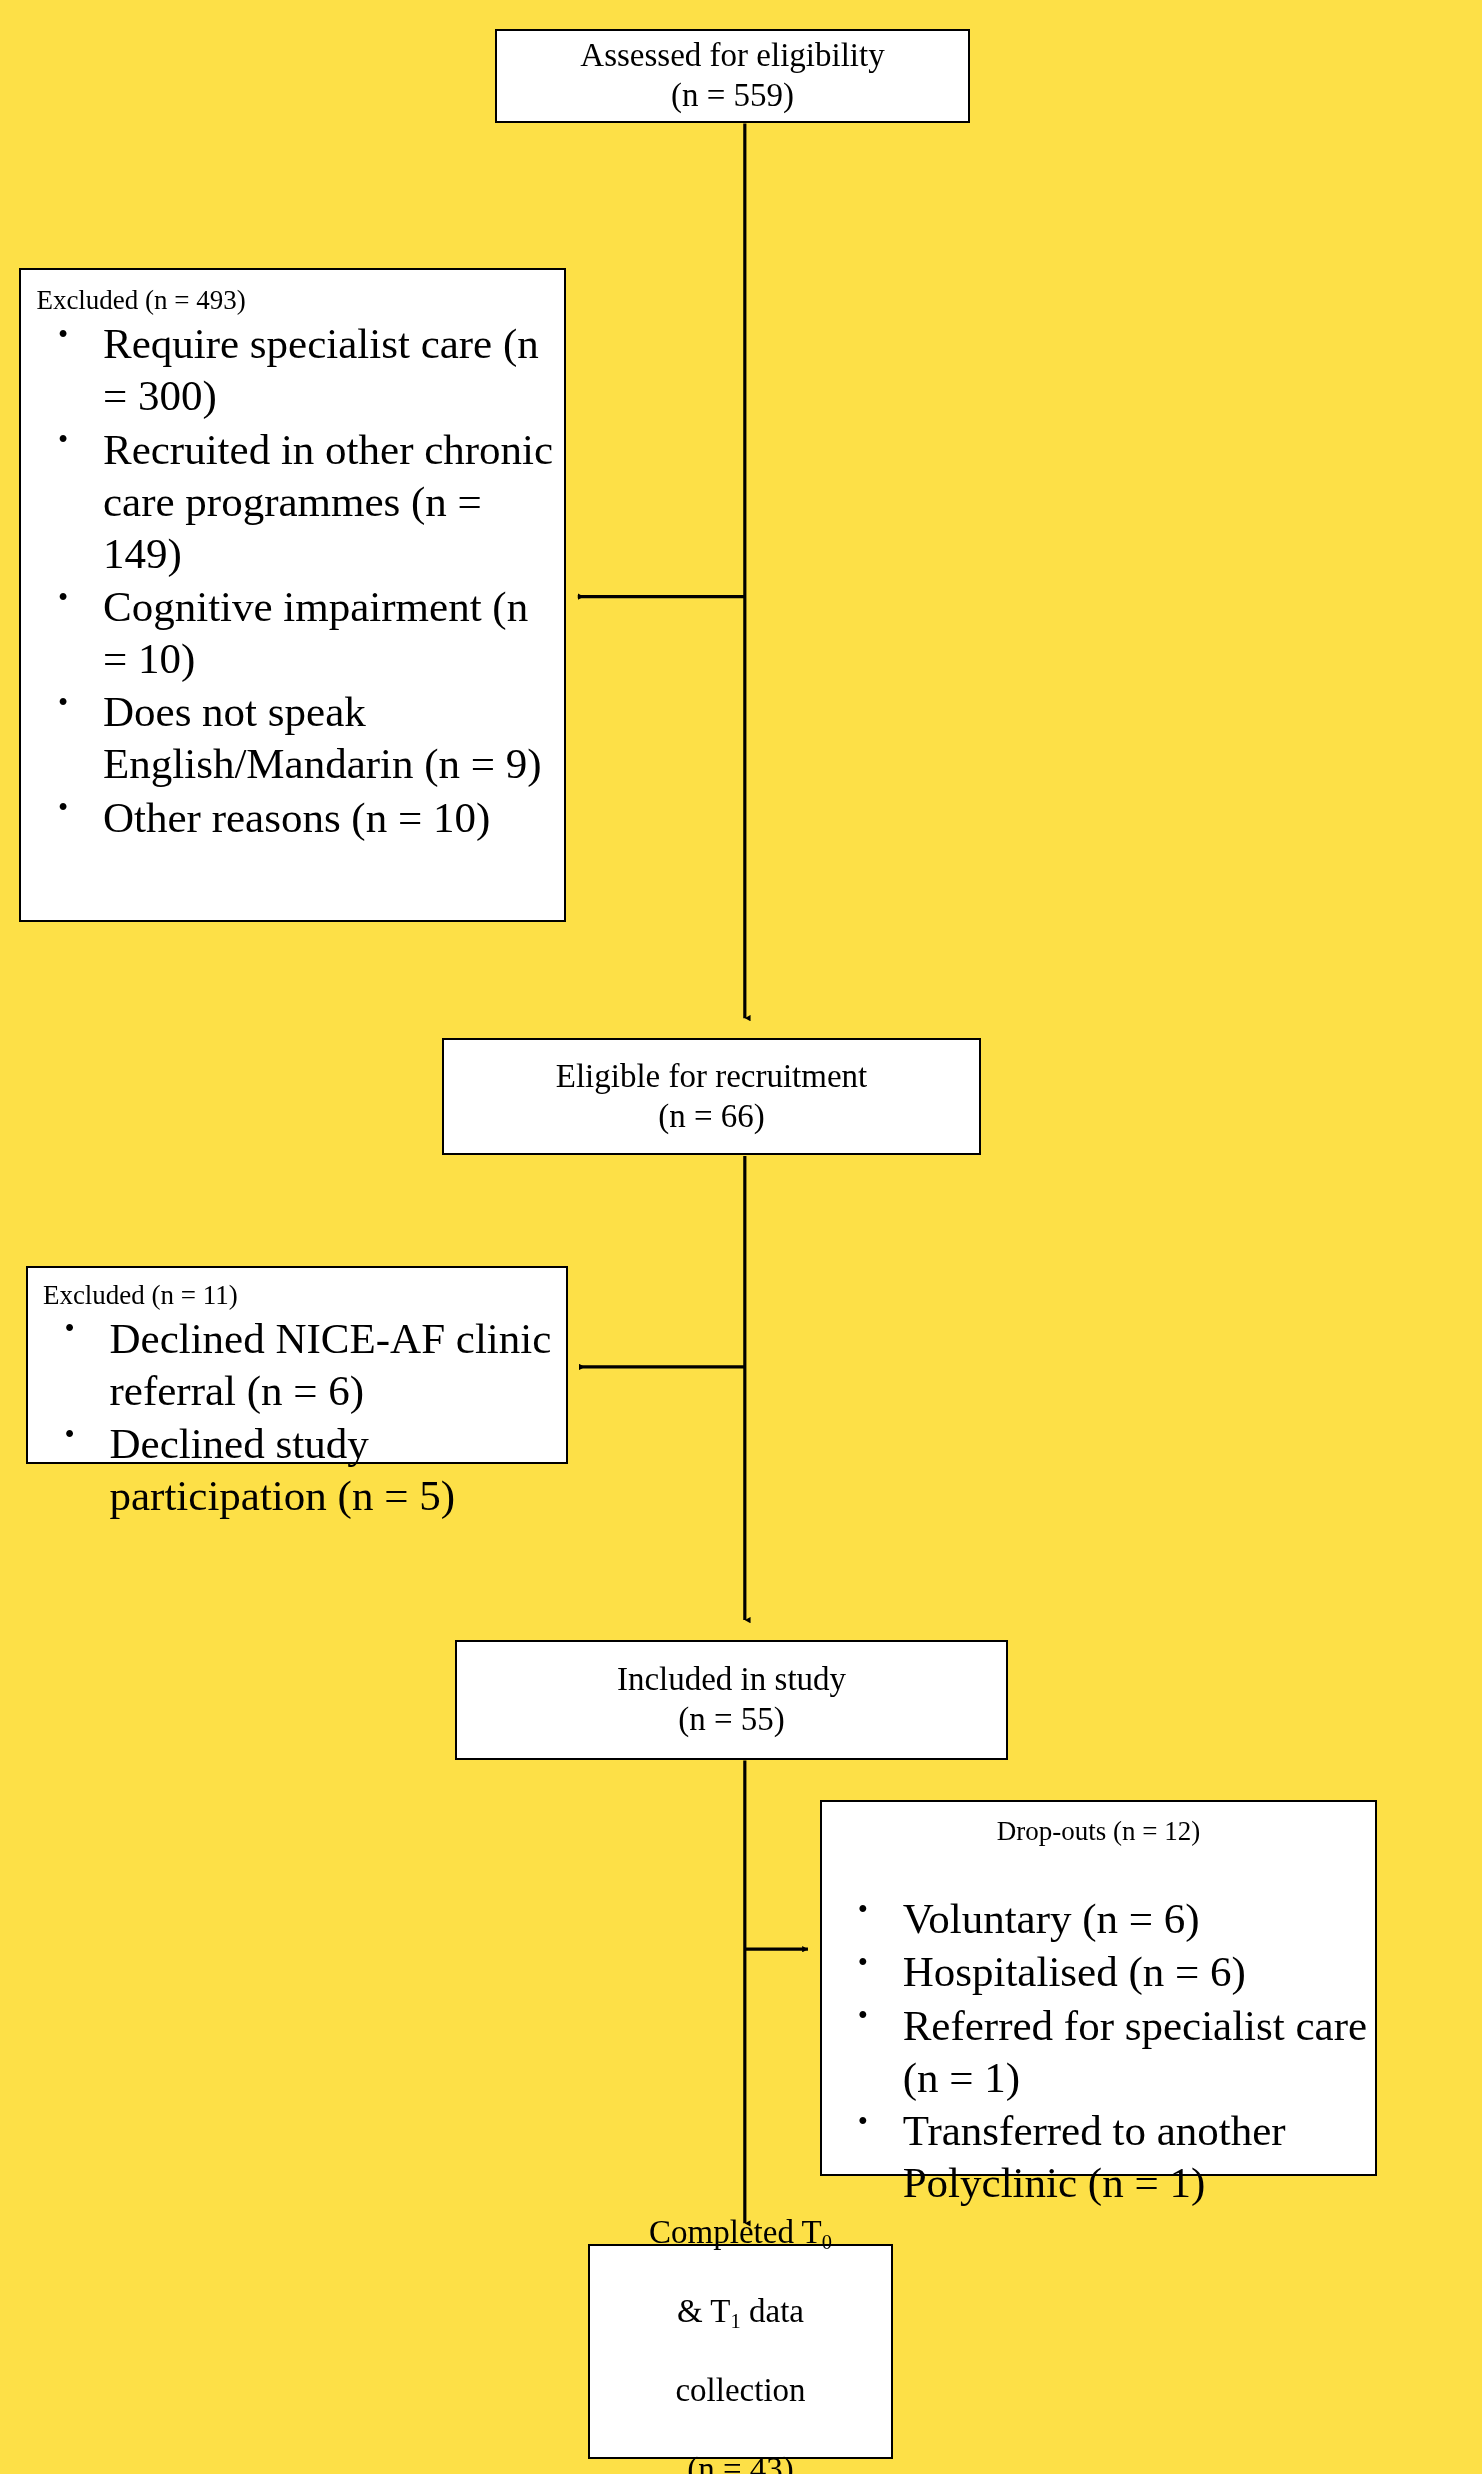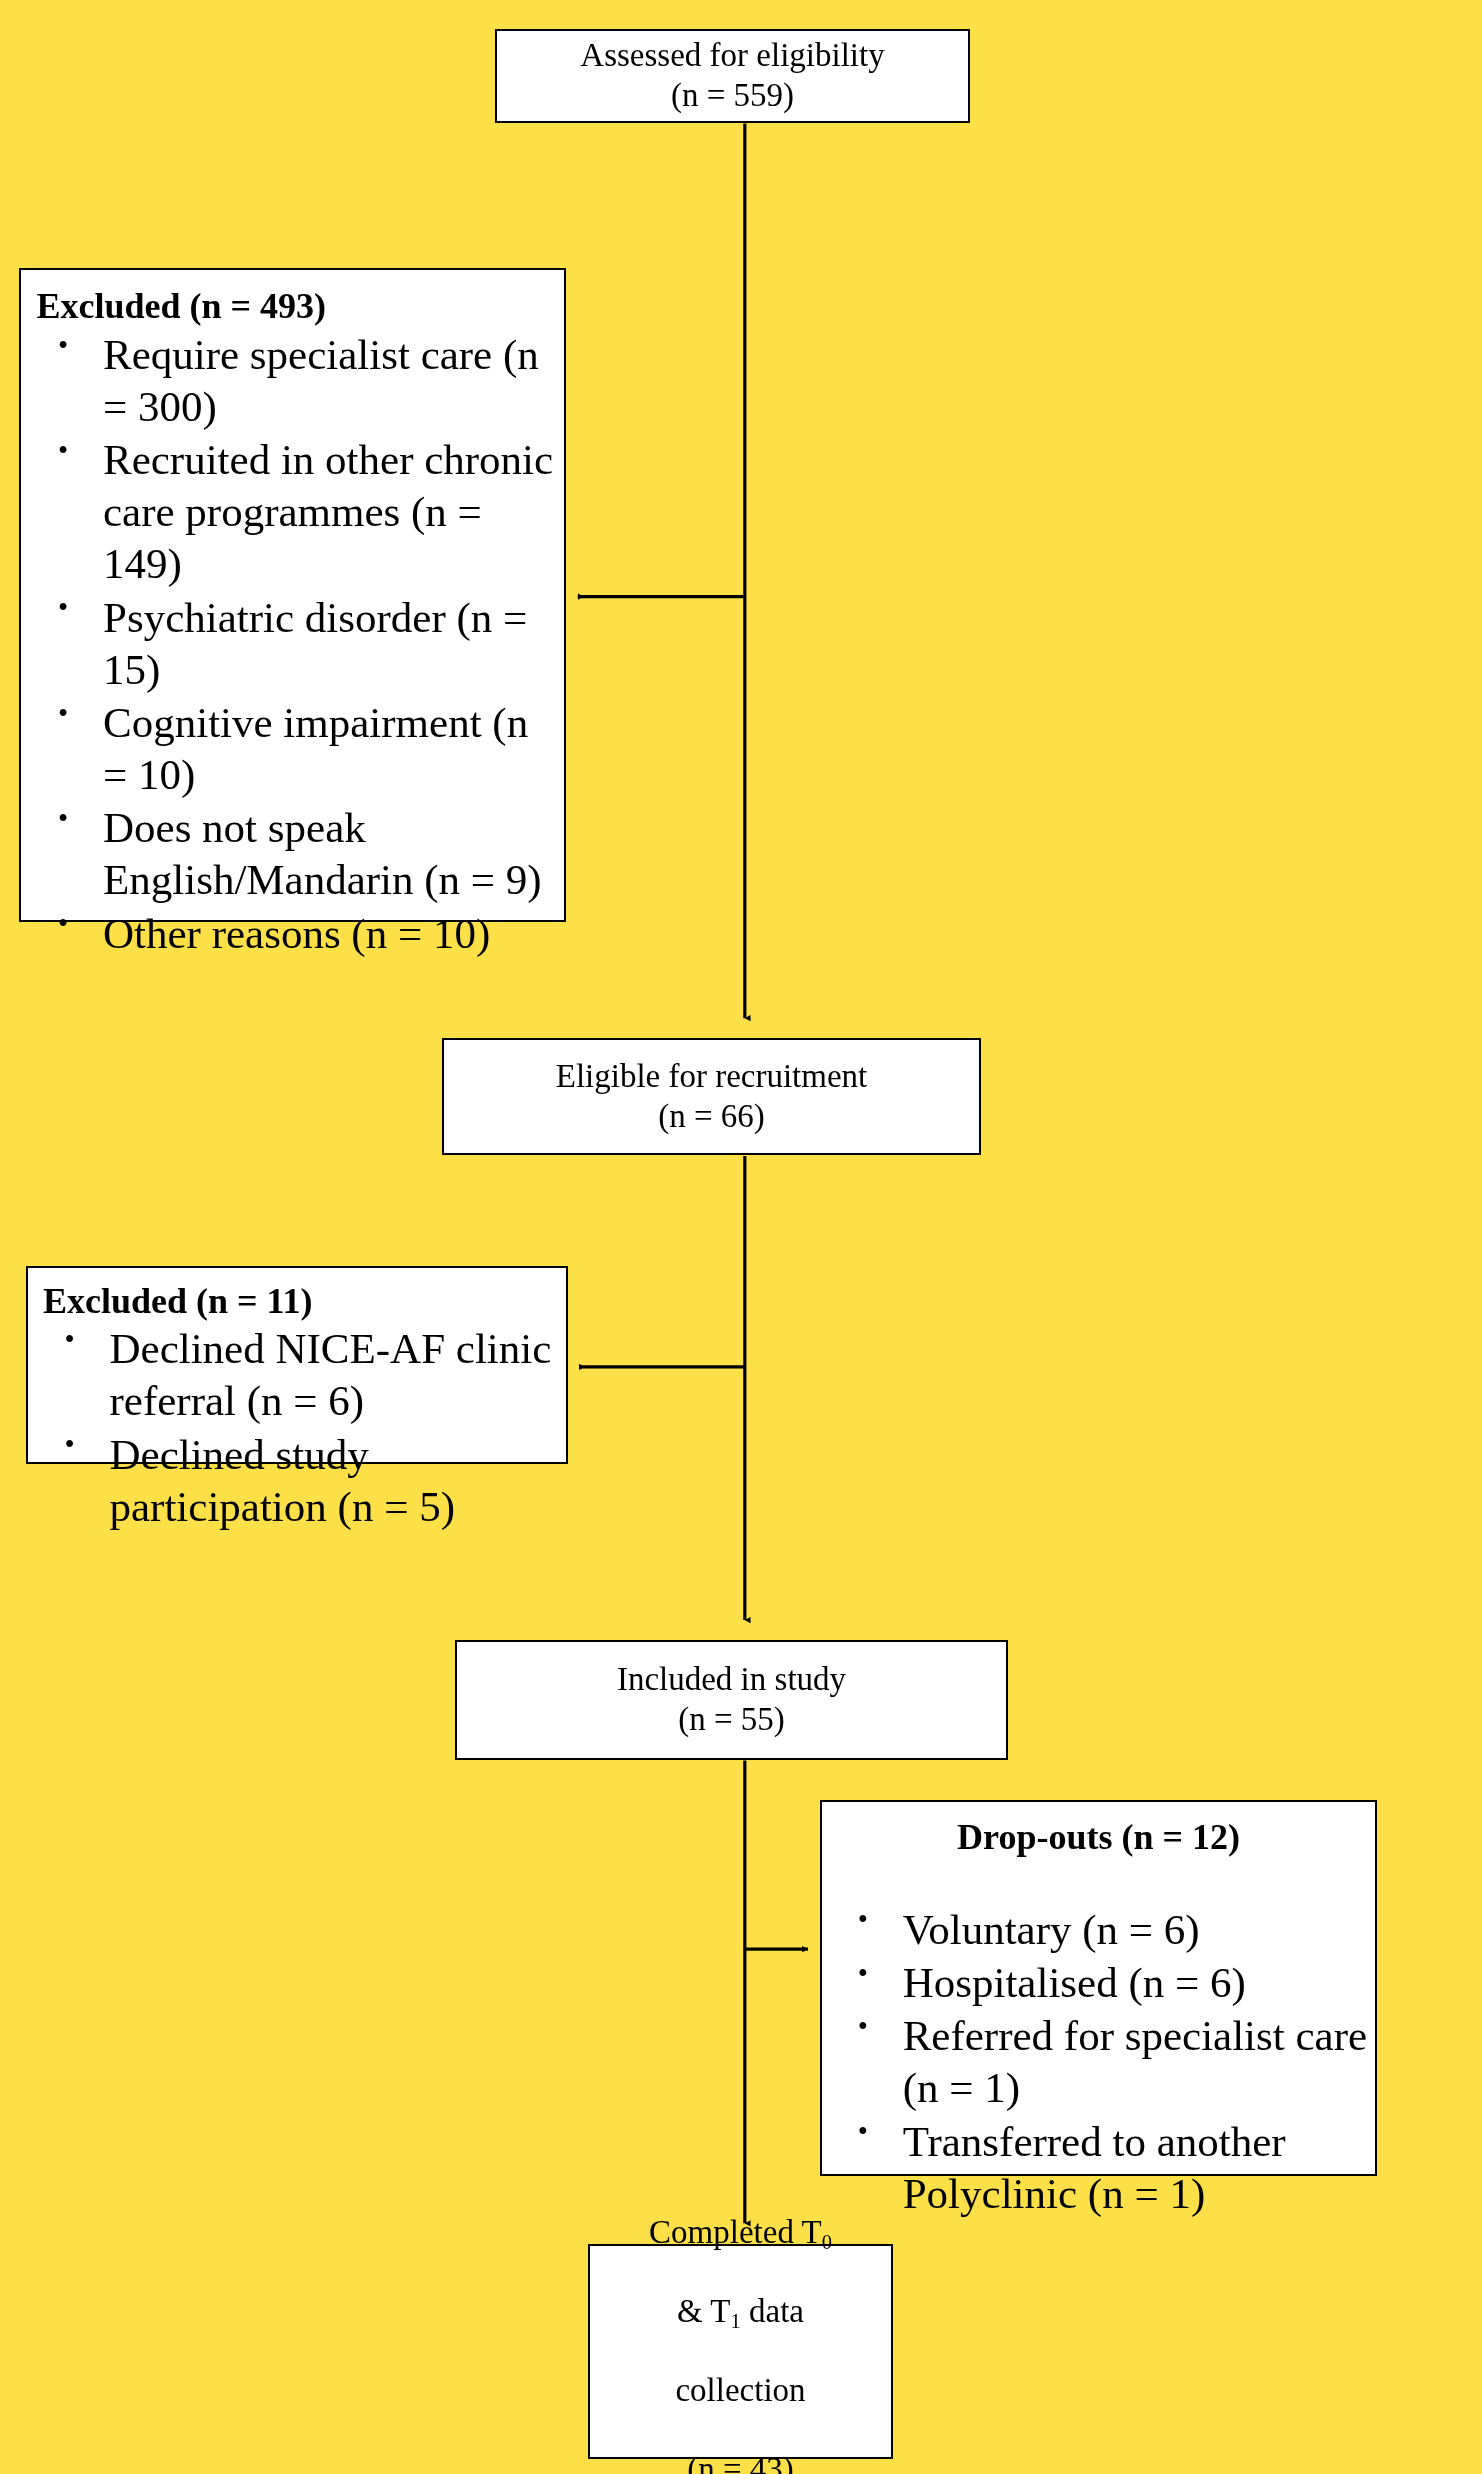--- a/index.html
+++ b/index.html
@@ -96,25 +96,24 @@
   }
   
   #box-completed {
     left: 588px;
     top: 2244px;
     width: 305px;
     height: 215px;
   }
   
   .list-title {
-    font-size: 36px;
+    font-size: 27px;
     line-height: 1.18;
     margin: 0 0 1.3px 0;
     padding-left: 6.4px;
-    font-weight: bold;
   }
   .list-title.centered {
     text-align: center;
     padding-left: 0;
   }
   ul.bullets {
     list-style: none;
     margin: 0;
     padding: 0;
   }
@@ -176,21 +175,20 @@
   <div class="node-box node-centered" id="box-assessed">
     <div class="node-text">Assessed for eligibility
 (n = 559)</div>
   </div>
 
   <div class="node-box" id="box-excluded-1">
     <div class="list-title">Excluded (n = 493)</div>
     <ul class="bullets">
       <li>Require specialist care (n = 300)</li>
       <li>Recruited in other chronic care programmes (n = 149)</li>
-      <li>Psychiatric disorder (n = 15)</li>
       <li>Cognitive impairment (n = 10)</li>
       <li>Does not speak English/Mandarin (n = 9)</li>
       <li>Other reasons (n = 10)</li>
     </ul>
   </div>
 
   <div class="node-box node-centered" id="box-eligible">
     <div class="node-text">Eligible for recruitment
 (n = 66)</div>
   </div>

